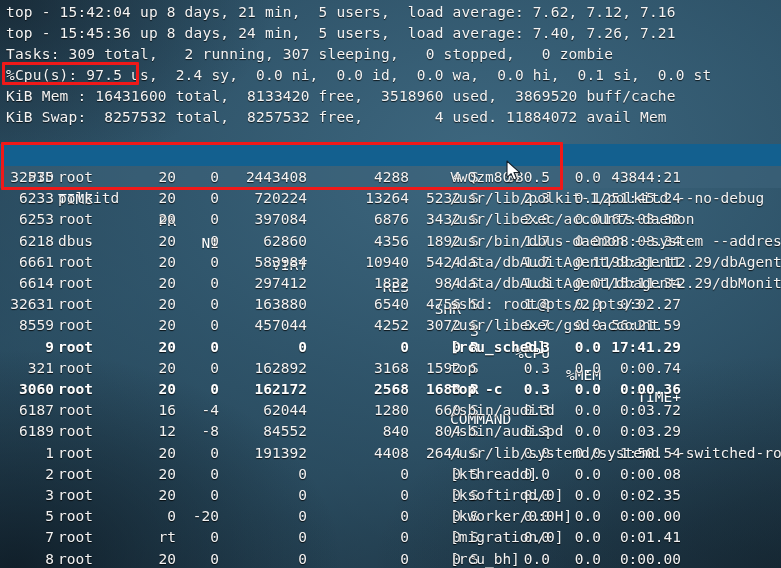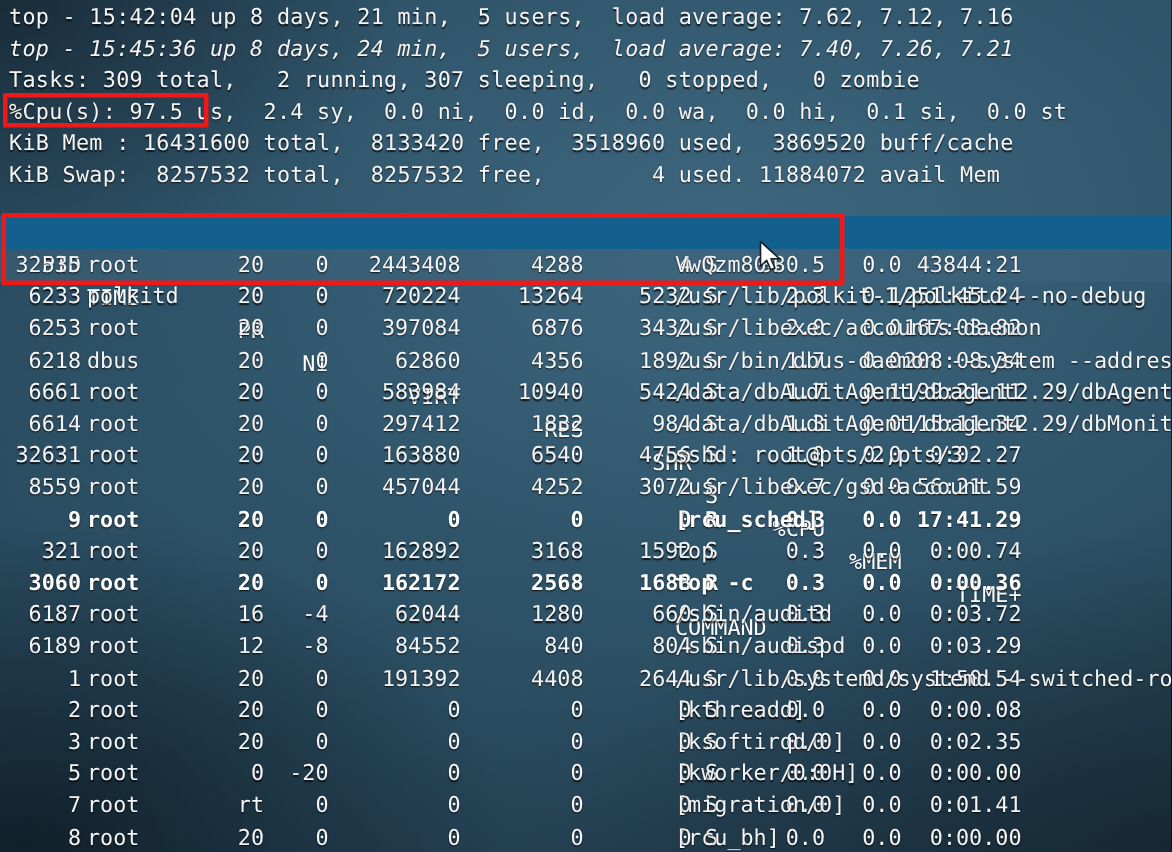--- a/index.html
+++ b/index.html
@@ -99,21 +99,21 @@
     display: inline-block;
   }
   .bold { font-weight: bold; color: #ffffff; }
 
   
   .c-pid   { right: 727px; text-align: right; }
   .c-user  { left:  58px;  text-align: center;  }
   .c-pr    { right: 605px; text-align: center; }
   .c-ni    { right: 562px; text-align: right; }
   .c-virt  { right: 474px; text-align: right; }
-  .c-res   { right: 392px; text-align: left; }
+  .c-res   { right: 372px; text-align: left; }
   .c-shr   { right: 320px; text-align: right; }
   .c-s     { left:  470px; text-align: left;  }
   .c-cpu   { right: 231px; text-align: right; }
   .c-mem   { right: 180px; text-align: right; }
   .c-time  { right: 100px; text-align: center; }
   .c-cmd   { left:  450px; text-align: left;  }
 
   
   .redbox {
     position: absolute;
@@ -139,21 +139,21 @@
 </style>
 </head>
 <body>
 
 <div id="screen">
 
   <div class="term">
 
     <div class="summary">
       <div class="line" style="top:2px;">top - 15:42:04 up 8 days, 21 min,  5 users,  load average: 7.62, 7.12, 7.16</div>
-      <div class="line" style="top:23px;font-style:italic;">top - 15:45:36 up 8 days, 24 min,  5 users,  load average: 7.40, 7.26, 7.21</div>
+      <div class="line" style="top:23px;">top - 15:45:36 up 8 days, 24 min,  5 users,  load average: 7.40, 7.26, 7.21</div>
       <div class="line" style="top:44px;">Tasks: 309 total,   2 running, 307 sleeping,   0 stopped,   0 zombie</div>
       <div class="line" style="top:65px;">%Cpu(s): 97.5 us,  2.4 sy,  0.0 ni,  0.0 id,  0.0 wa,  0.0 hi,  0.1 si,  0.0 st</div>
       <div class="line" style="top:86px;">KiB Mem : 16431600 total,  8133420 free,  3518960 used,  3869520 buff/cache</div>
       <div class="line" style="top:107px;">KiB Swap:  8257532 total,  8257532 free,        4 used. 11884072 avail Mem</div>
     </div>
 
     <div class="hdr-band" style="top:144px;"></div>
     <div class="row1-band" style="top:166px;"></div>
 
     <div class="trow head" style="top:144px;">

